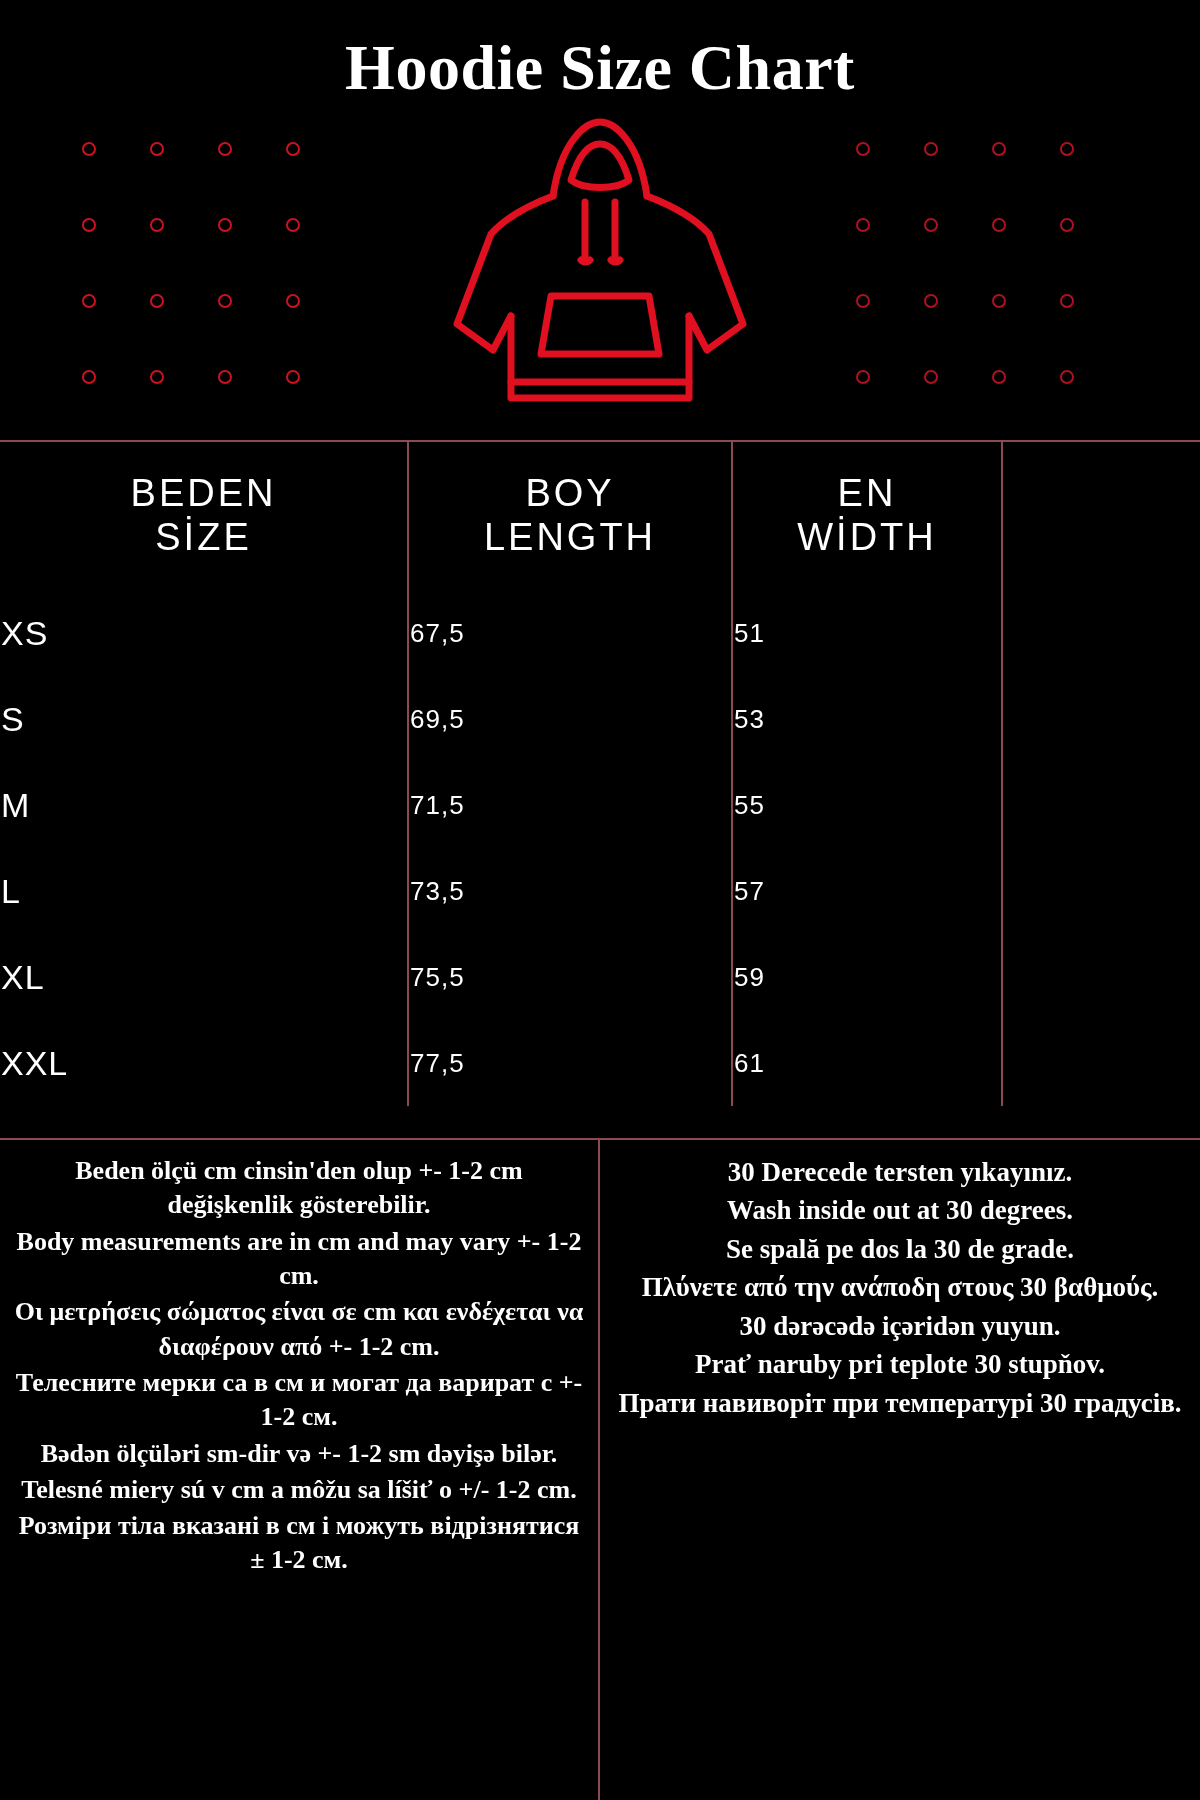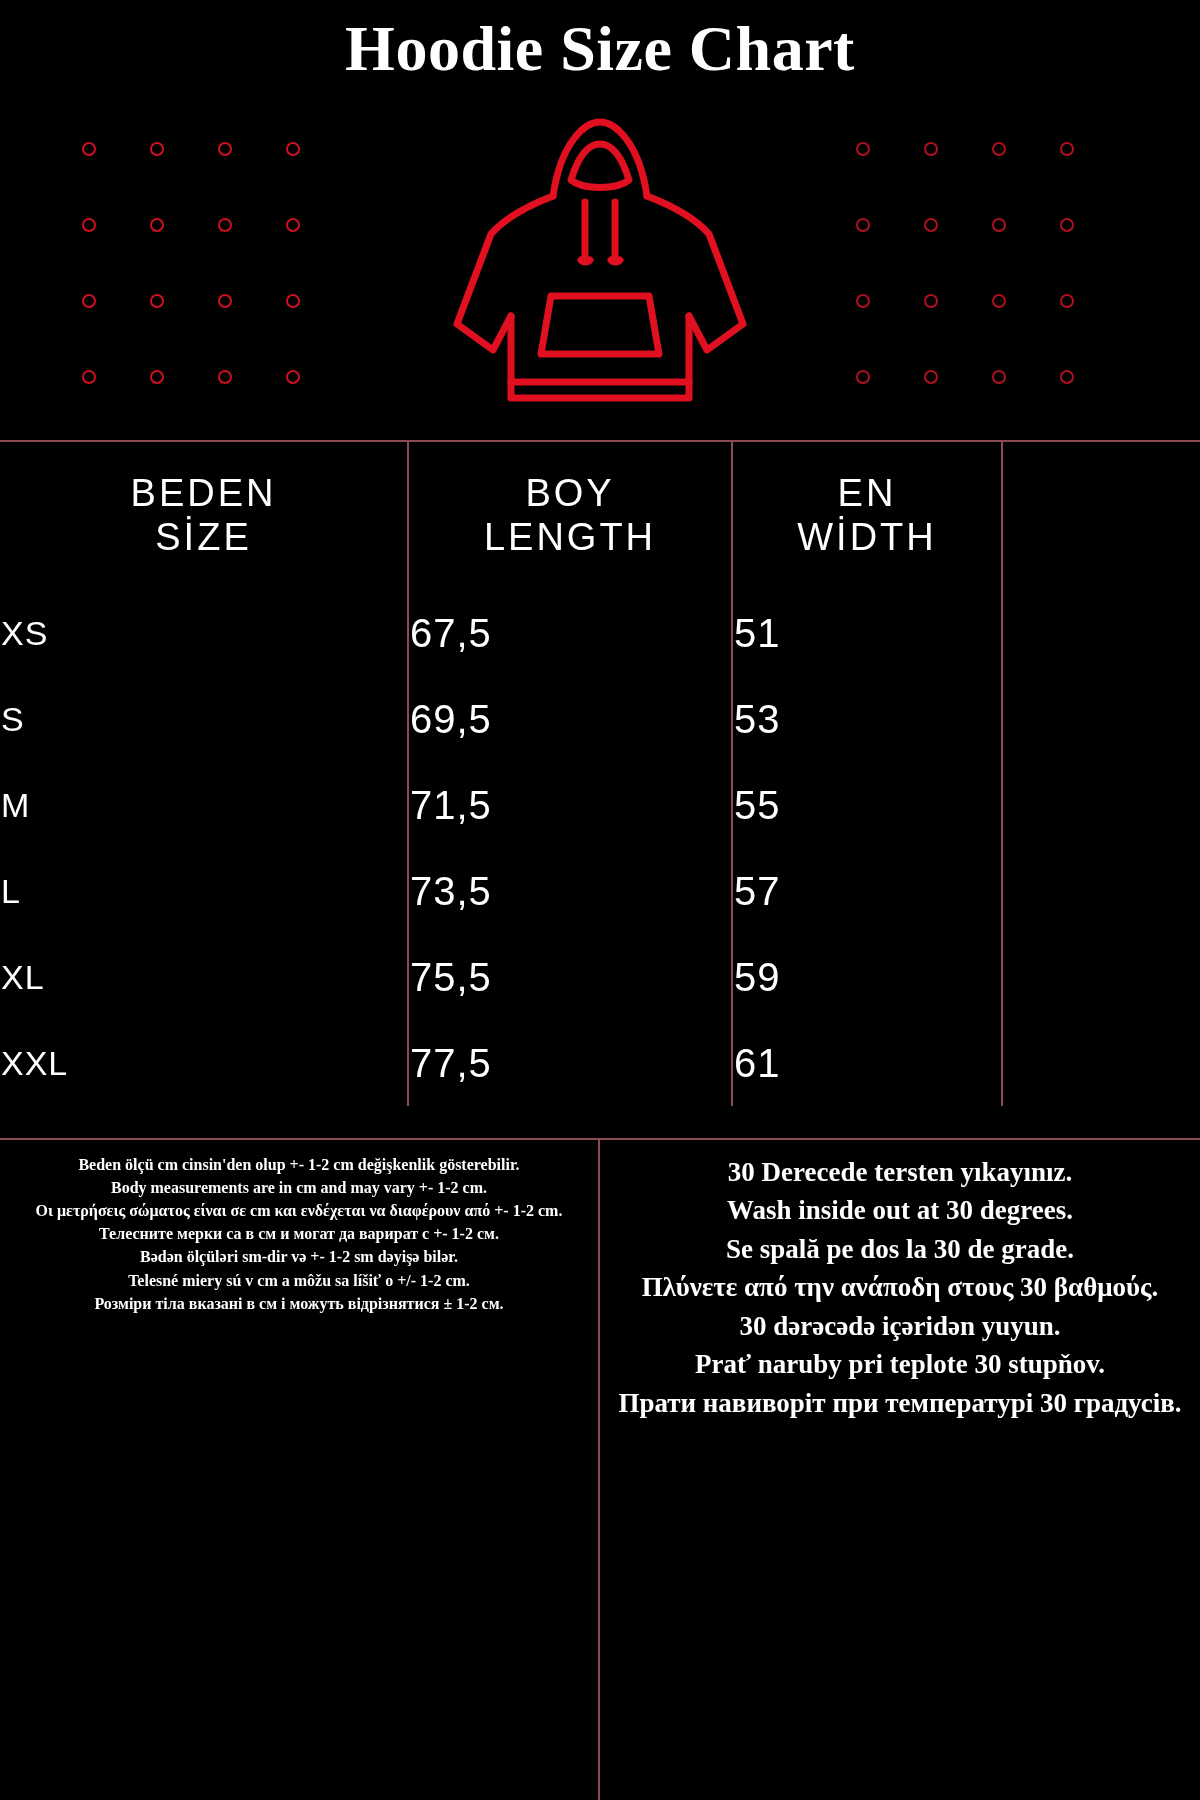--- a/index.html
+++ b/index.html
@@ -28,21 +28,21 @@
     position: relative;
     height: 440px;
   }
   .title {
     text-align: center;
     font-family: "Liberation Serif", serif;
     font-weight: bold;
     font-size: 64px;
     letter-spacing: 0.5px;
     color: #ffffff;
-    padding-top: 15px;
+    padding-top: 34px;
     margin: 0;
     line-height: 1.05;
   }
   .dots {
     position: absolute;
     top: 142px;
     display: grid;
     grid-template-columns: repeat(4, 68px);
     grid-auto-rows: 76px;
   }
@@ -98,40 +98,40 @@
   table.size-table th {
     font-size: 38px;
     letter-spacing: 3px;
     line-height: 1.15;
     padding: 18px 0 18px 0;
     height: 112px;
     vertical-align: middle;
   }
   table.size-table th .l2 { display: block; }
   table.size-table td {
-    font-size: 40px;
+    font-size: 26px;
     height: 84px;
     vertical-align: middle;
     letter-spacing: 1px;
   }
   table.size-table td.size-cell { font-size: 34px; }
 
   
   .notes {
     display: flex;
     height: 660px;
   }
   .note-col {
     flex: 1 1 50%;
     padding: 14px 10px 0 10px;
     box-sizing: border-box;
     text-align: center;
     font-family: "Liberation Serif", serif;
     font-weight: bold;
-    font-size: 16px;
+    font-size: 26px;
     line-height: 1.32;
     color: #ffffff;
   }
   .note-col.left { border-right: 2px solid #8c4a52; }
   .note-col p { margin: 0 0 2px 0; }
   .note-col p.rtl { direction: rtl; unicode-bidi: embed; }
   .note-col.right { font-size: 27px; line-height: 1.35; }
 </style>
 </head>
 <body>

